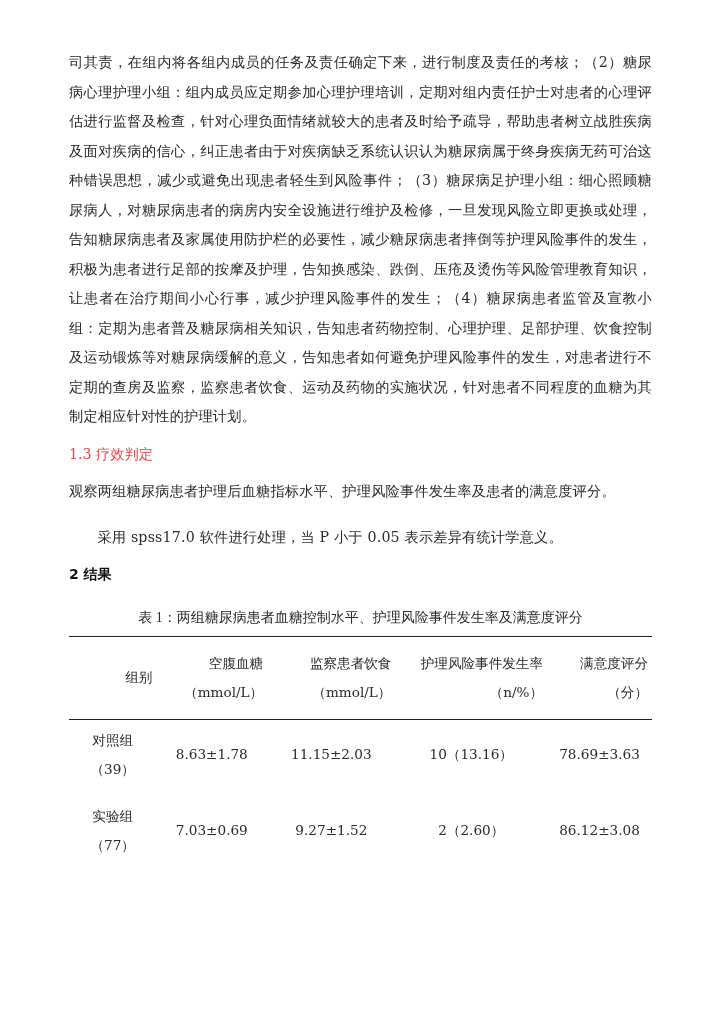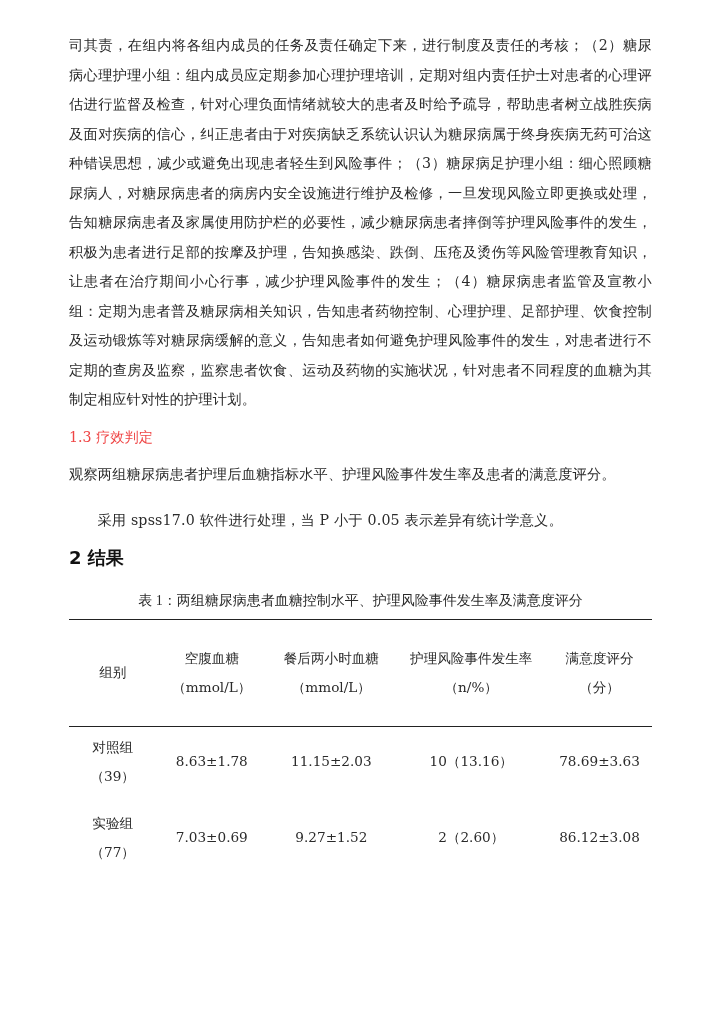--- a/index.html
+++ b/index.html
@@ -11,41 +11,41 @@
       width: 720px;
       height: 1018px;
       position: relative;
       overflow: hidden;
       font-family: "DejaVu Serif", "Liberation Serif", serif;
       color: #2a2a2a;
     }
     .page {
       position: absolute;
       left: 69px;
-      top: 31px;
+      top: 48px;
       width: 583px;
     }
     .para {
       font-size: 14.2px;
       line-height: 29.5px;
       margin: 0;
       text-align: justify;
       letter-spacing: 0.2px;
     }
     .para.indent { text-indent: 2em; }
     .section-heading {
       font-size: 14.2px;
       line-height: 29.5px;
       margin: 0;
       color: #ef4444;
     }
     .result-heading {
       font-family: "DejaVu Sans", "Liberation Sans", sans-serif;
       font-weight: bold;
-      font-size: 18px;
+      font-size: 14px;
       line-height: 29.5px;
       margin: 0;
       color: #111;
     }
     .gap { height: 8px; }
     .caption {
       text-align: center;
       font-size: 14px;
       line-height: 28px;
       margin: 6px 0 4px 0;
@@ -56,22 +56,22 @@
       border-collapse: collapse;
       font-size: 13.6px;
       margin-top: 4px;
     }
     table.data-table thead tr {
       border-top: 1.5px solid #222;
       border-bottom: 1.5px solid #222;
     }
     table.data-table th {
       font-weight: normal;
-      text-align: center;
-      padding: 24px 4px;
+      text-align: right;
+      padding: 12px 4px;
       line-height: 29px;
       vertical-align: middle;
     }
     table.data-table td {
       text-align: center;
       padding: 4px 4px 14px 4px;
       line-height: 29px;
       vertical-align: middle;
     }
     table.data-table tbody tr:first-child td { padding-top: 6px; }
@@ -107,21 +107,21 @@
     <thead>
       <tr>
         <th style="width:15%">
           <span class="th-line">组别</span>
         </th>
         <th style="width:19%">
           <span class="th-line">空腹血糖</span>
           <span class="th-line">（mmol/L）</span>
         </th>
         <th style="width:22%">
-          <span class="th-line">餐后两小时血糖</span>
+          <span class="th-line">监察患者饮食</span>
           <span class="th-line">（mmol/L）</span>
         </th>
         <th style="width:26%">
           <span class="th-line">护理风险事件发生率</span>
           <span class="th-line">（n/%）</span>
         </th>
         <th style="width:18%">
           <span class="th-line">满意度评分</span>
           <span class="th-line">（分）</span>
         </th>

